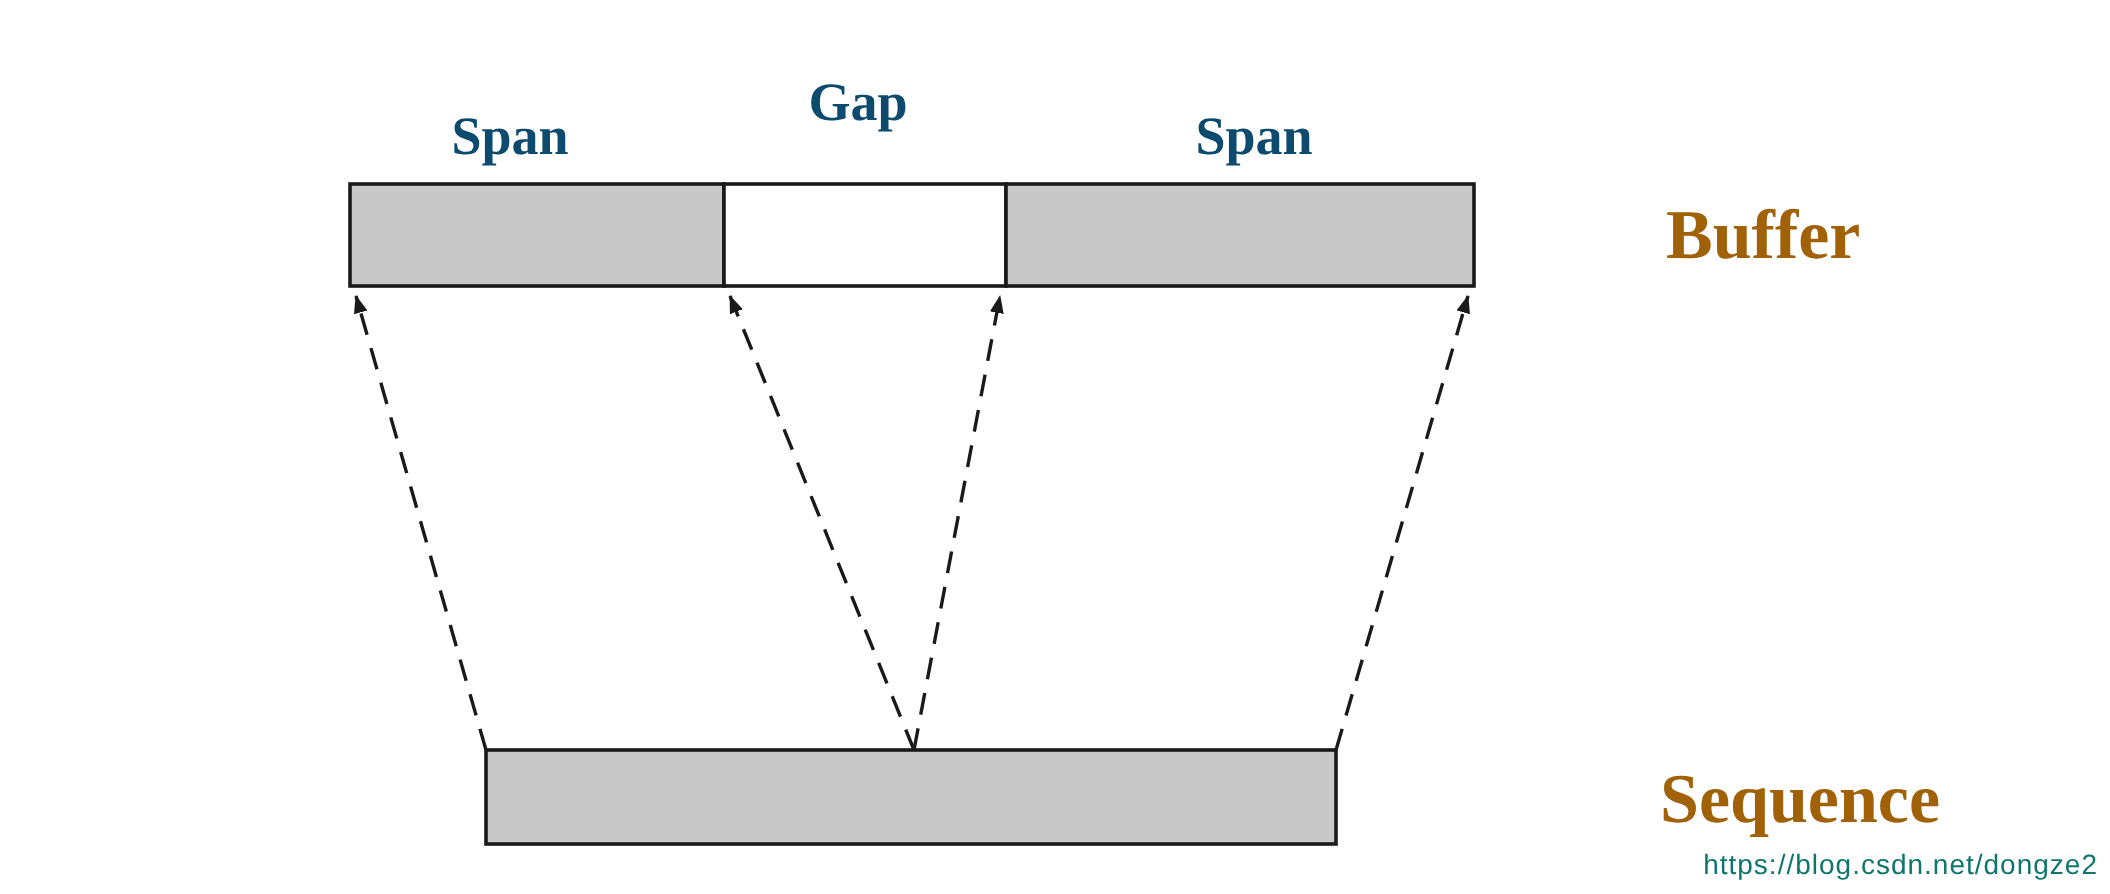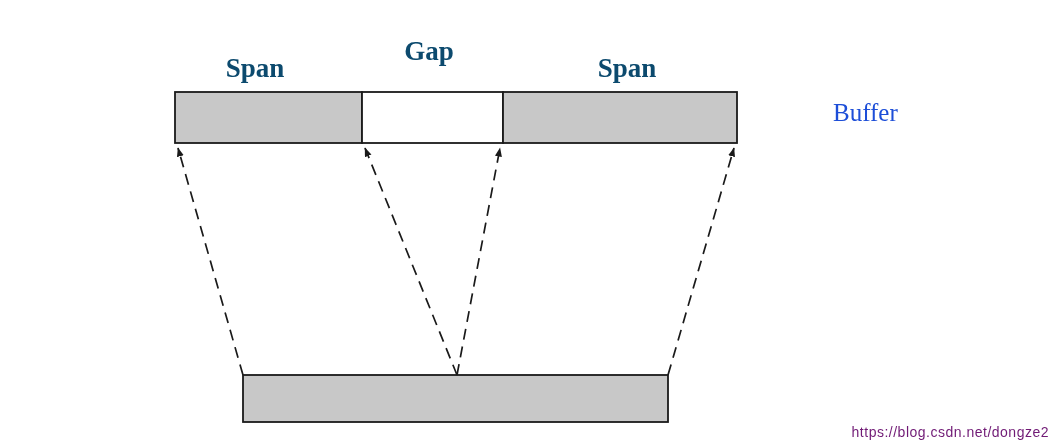--- a/index.html
+++ b/index.html
@@ -24,33 +24,33 @@
     position: absolute;
     transform: translateX(-50%);
     font-size: 27px;
     font-weight: bold;
     color: #0c4a6e;
     white-space: nowrap;
     line-height: 1;
   }
   .side-label {
     position: absolute;
-    font-size: 25px;
-    font-weight: normal;
-    color: #1d4ed8;
+    font-size: 35px;
+    font-weight: bold;
+    color: #a16207;
     white-space: nowrap;
     line-height: 1;
   }
   .watermark {
     position: absolute;
     right: 6px;
     bottom: 7px;
     font-family: "Liberation Sans", "DejaVu Sans", sans-serif;
     font-size: 14px;
-    color: #701a75;
+    color: #0f766e;
     letter-spacing: 0.5px;
     white-space: nowrap;
   }
   .dashed-arrow {
     stroke: #1a1a1a;
     stroke-width: 1.7;
     stroke-dasharray: 11 7;
     fill: none;
   }
   .bar-rect {
@@ -88,16 +88,17 @@
   </svg>
 
   <div class="seg-label" style="left:255px; top:55px;">Span</div>
 
   <div class="seg-label" style="left:429px; top:38px;">Gap</div>
 
   <div class="seg-label" style="left:627px; top:55px;">Span</div>
 
   <div class="side-label" style="left:833px; top:100px;">Buffer</div>
 
+  <div class="side-label" style="left:830px; top:382px;">Sequence</div>
 
   <div class="watermark">https://blog.csdn.net/dongze2</div>
 
 </div>
 
 </body></html>

